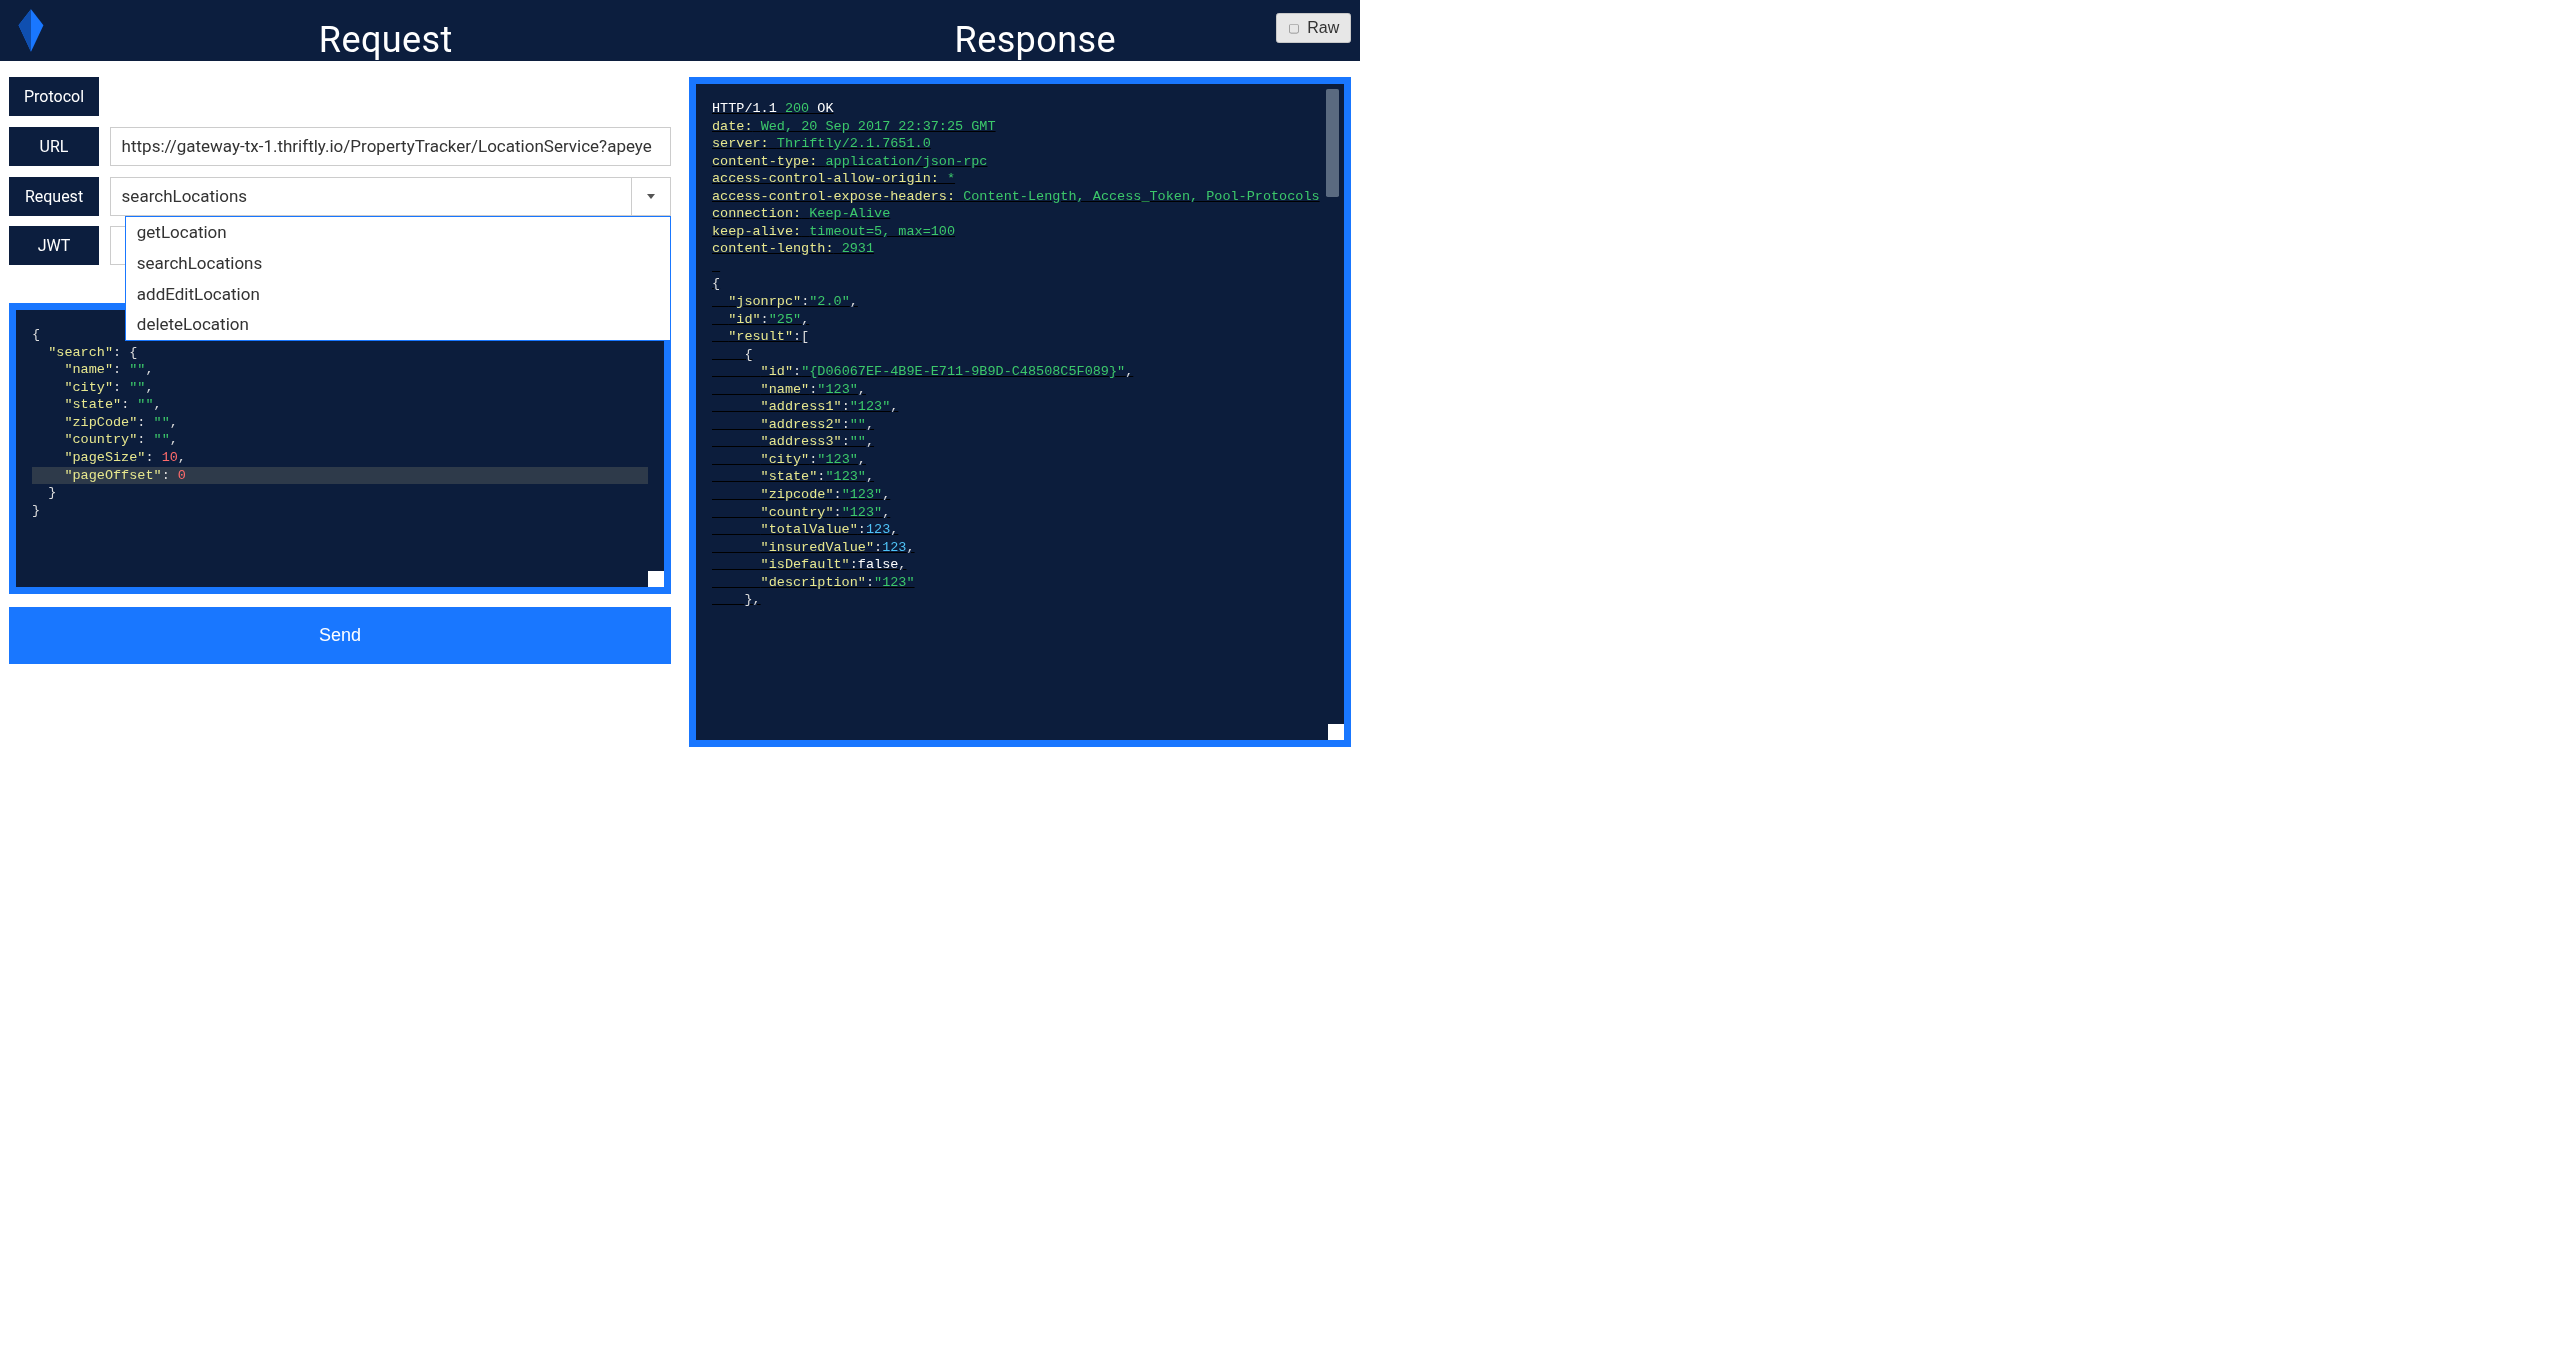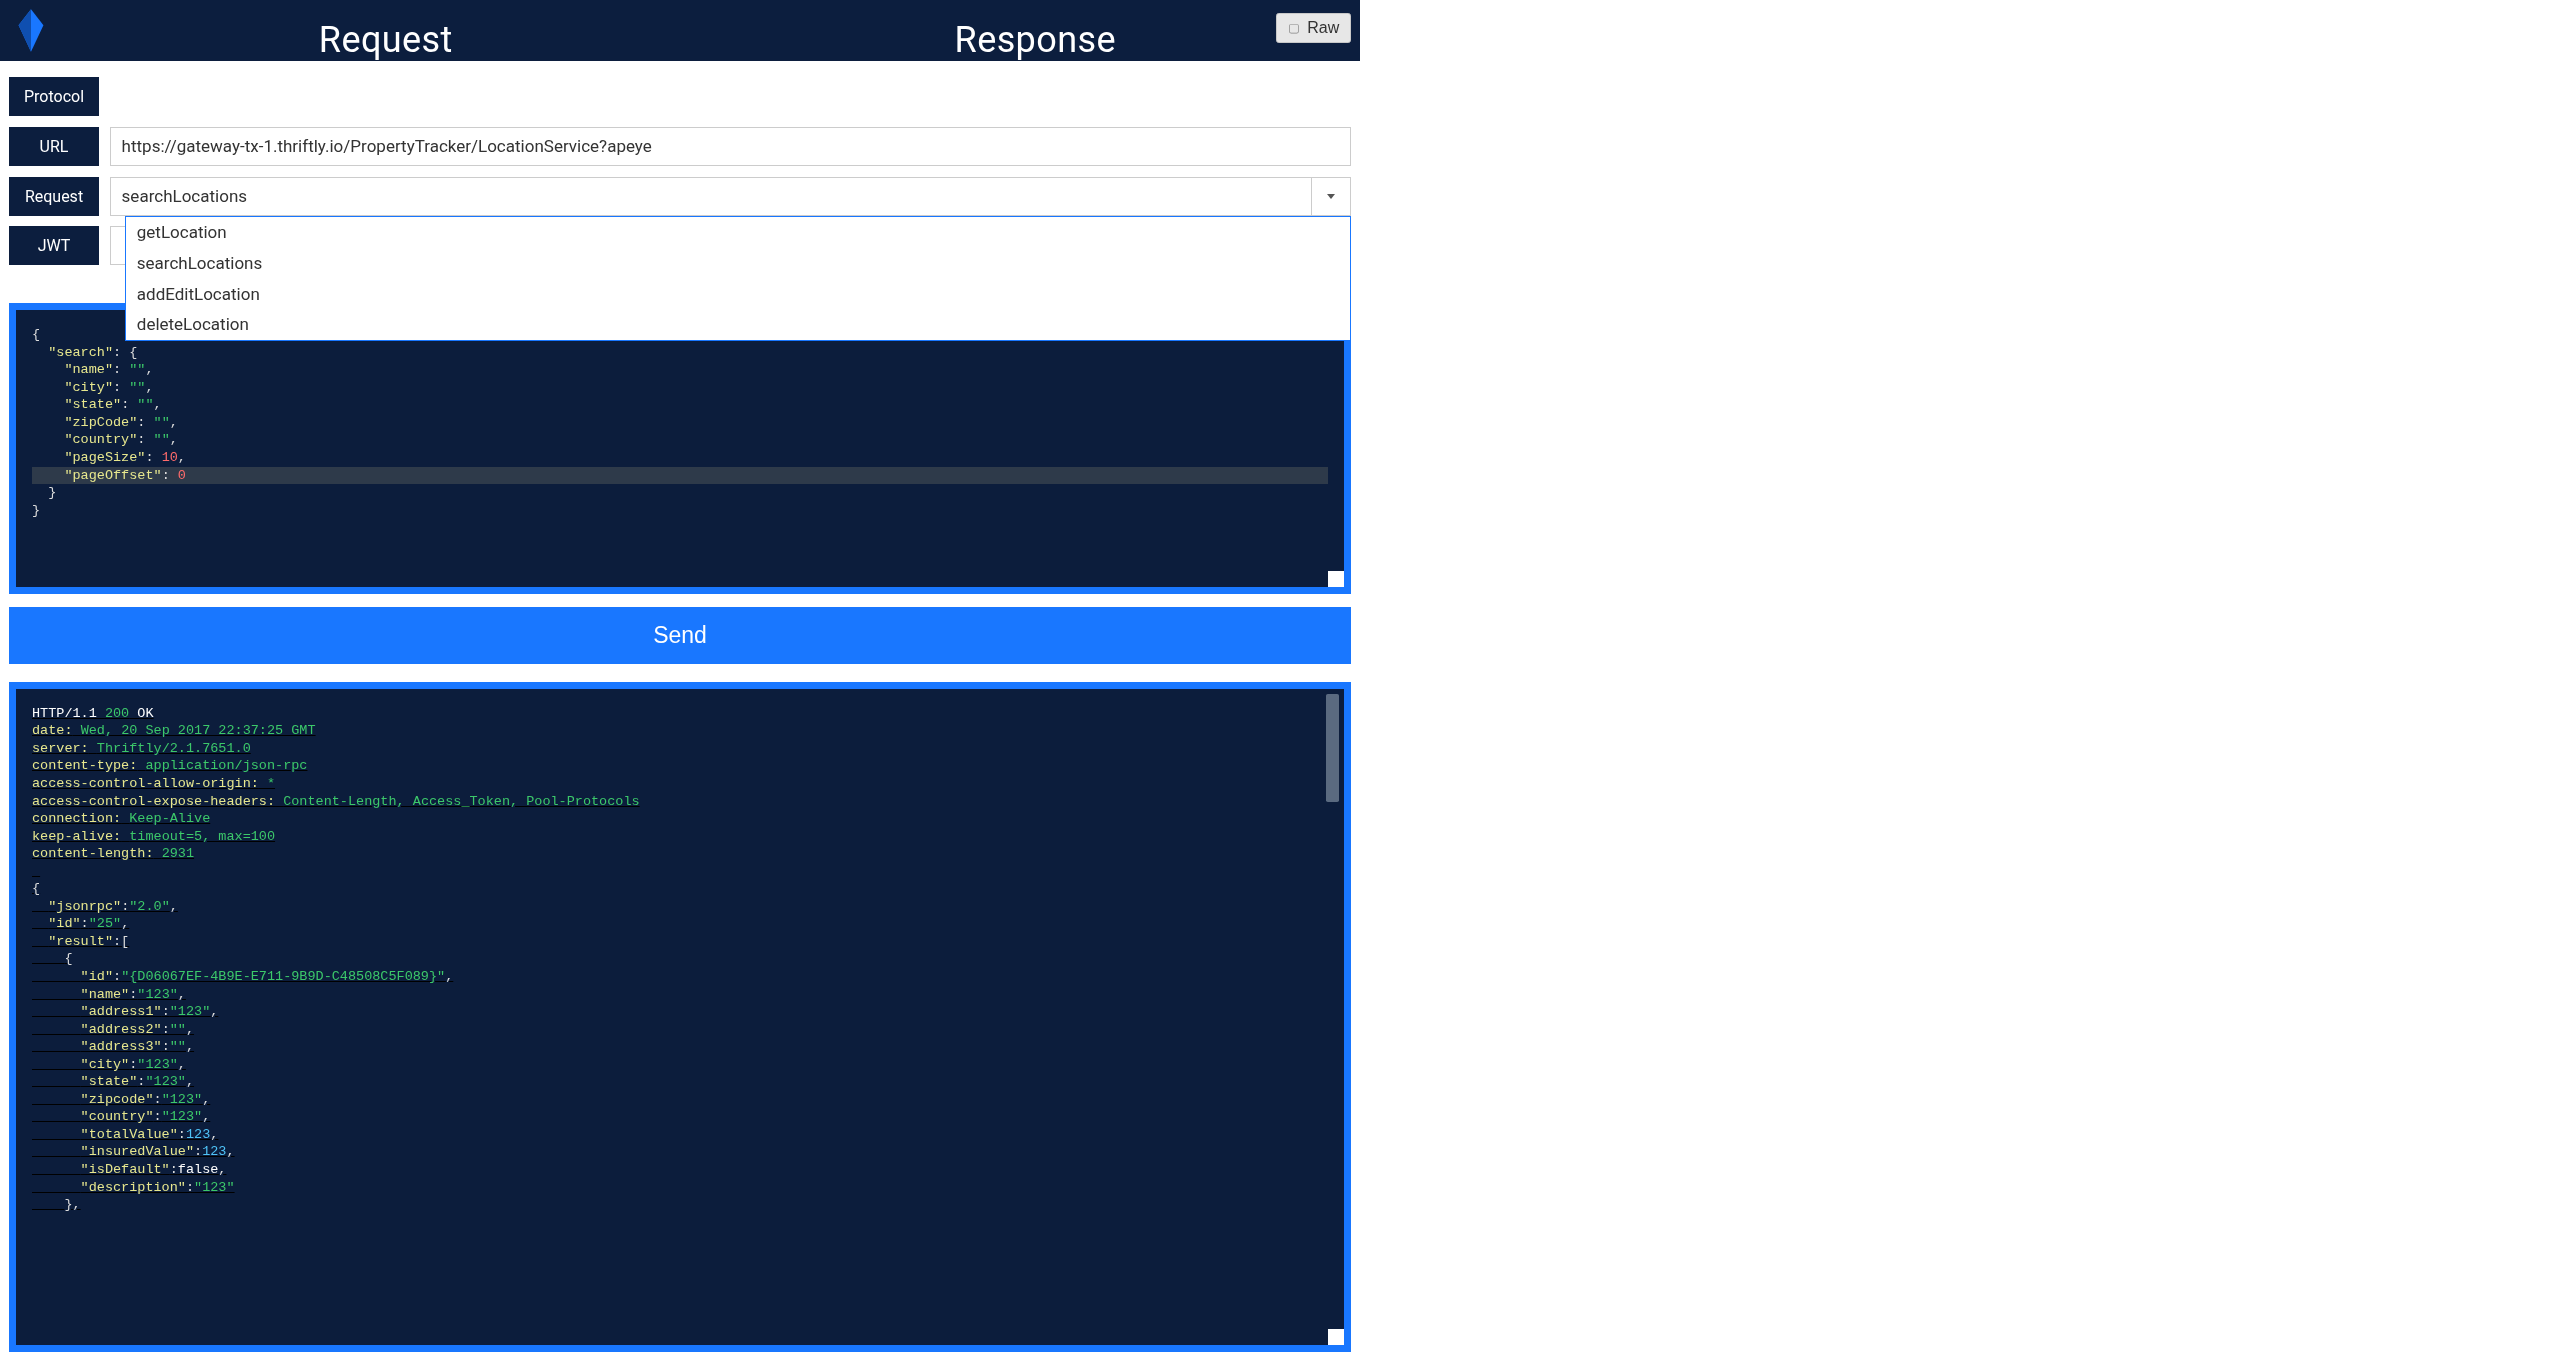--- a/index.html
+++ b/index.html
@@ -34,21 +34,21 @@
     background:#e7e7e7;
     border:0.9px solid #c8c8c8;
     border-radius:2.7px;
     padding:5.4px 10.8px;
     font-size:16px;
     color:#333;
     display:flex; align-items:center; gap:7.2px;
   }
   .raw-btn .ic { font-size:12.6px; color:#888;}
   .columns {
-    display:flex; gap:18px; padding:16px 9px 0 9px;flex-direction:column;
+    display:flex; gap:18px; padding:16px 9px 0 9px;
   }
   .col-left, .col-right { flex:1; min-width:0;}
   
   .row { display:flex; margin-bottom:10.8px; position:relative;}
   .row-label {
     width:90px; background:#0c1e3e; color:#fff;
     display:flex; align-items:center; justify-content:center;
     font-size:16px; font-weight:400;
     height:39px;
   }
@@ -126,21 +126,21 @@
   .k-hdr   { color:#e7e78e; }
   .k-hval  { color:#3cc86a; }
   .k-white { color:#fff; }
   .k-star  { color:#3cc86a; }
   .hl-line { background:#2e3a4a; display:inline-block; width:100%;}
   
   .send-btn {
     margin-top:12.6px;
     background:#1977ff;
     color:#fff;
-    font-size:23px;
+    font-size:18px;
     height:57px;
     width:100%;
     border:none;
     font-weight:400;
   }
   
 </style>
 </head>
 <body>
 

